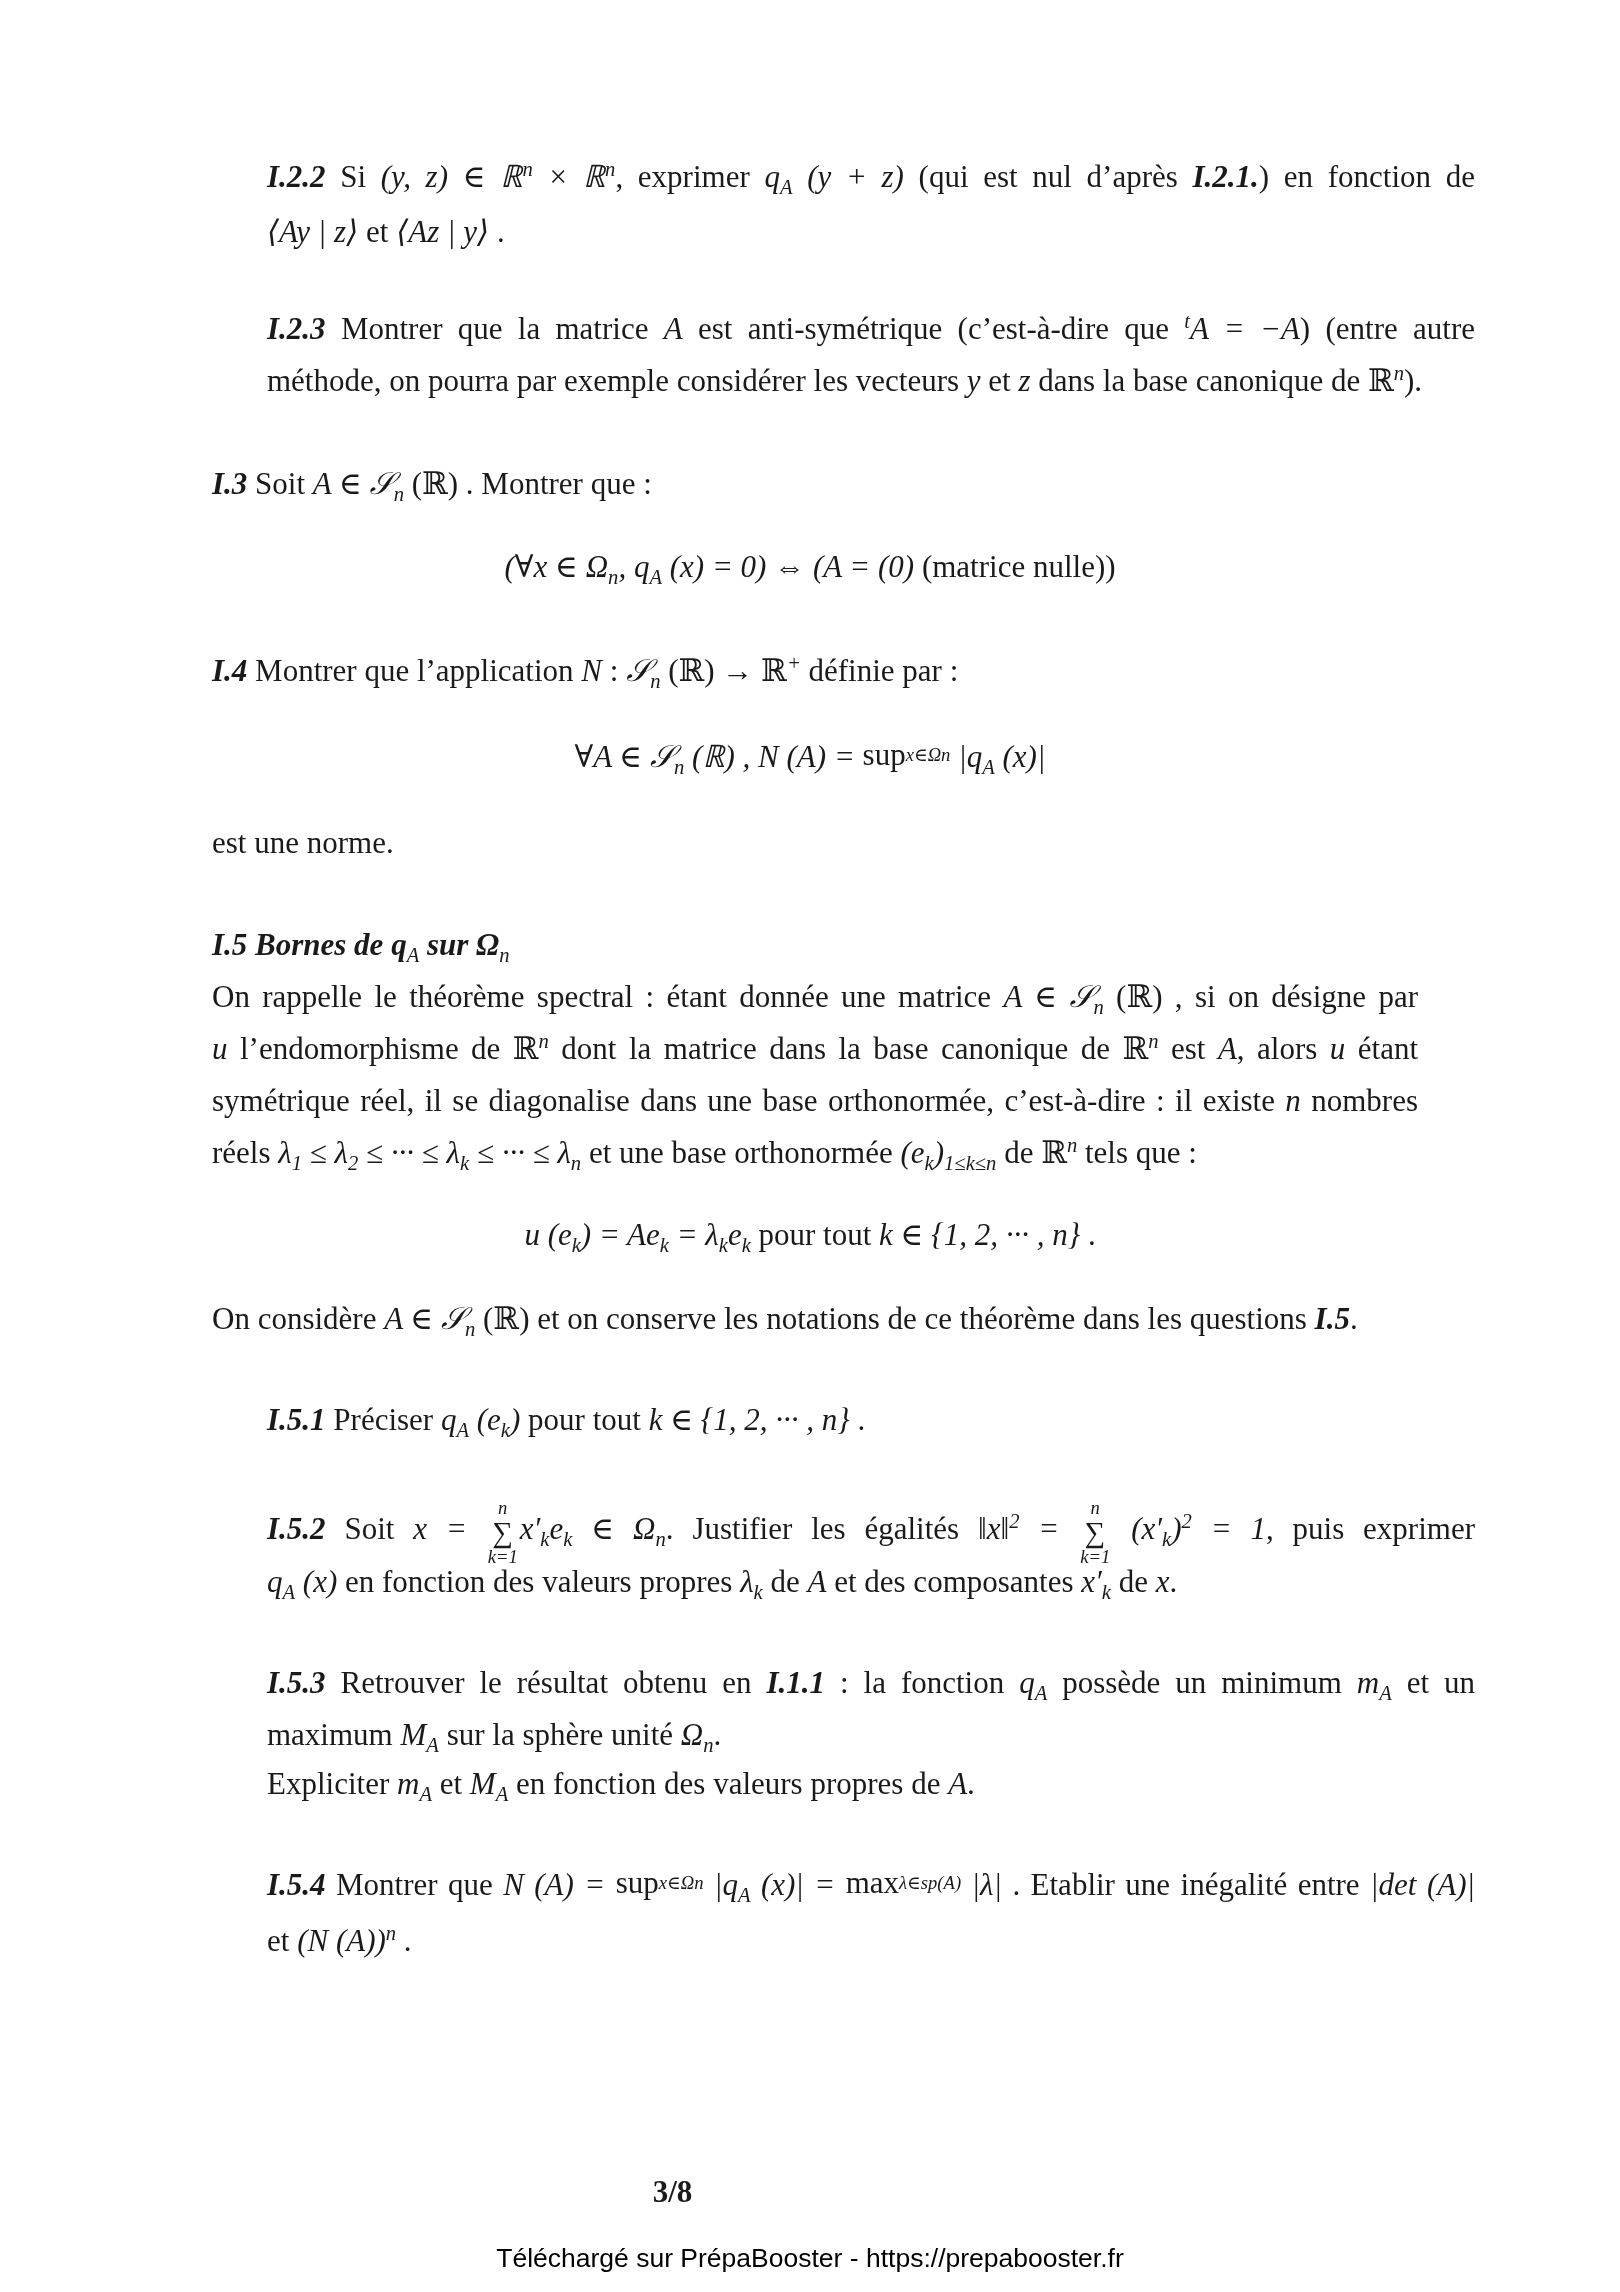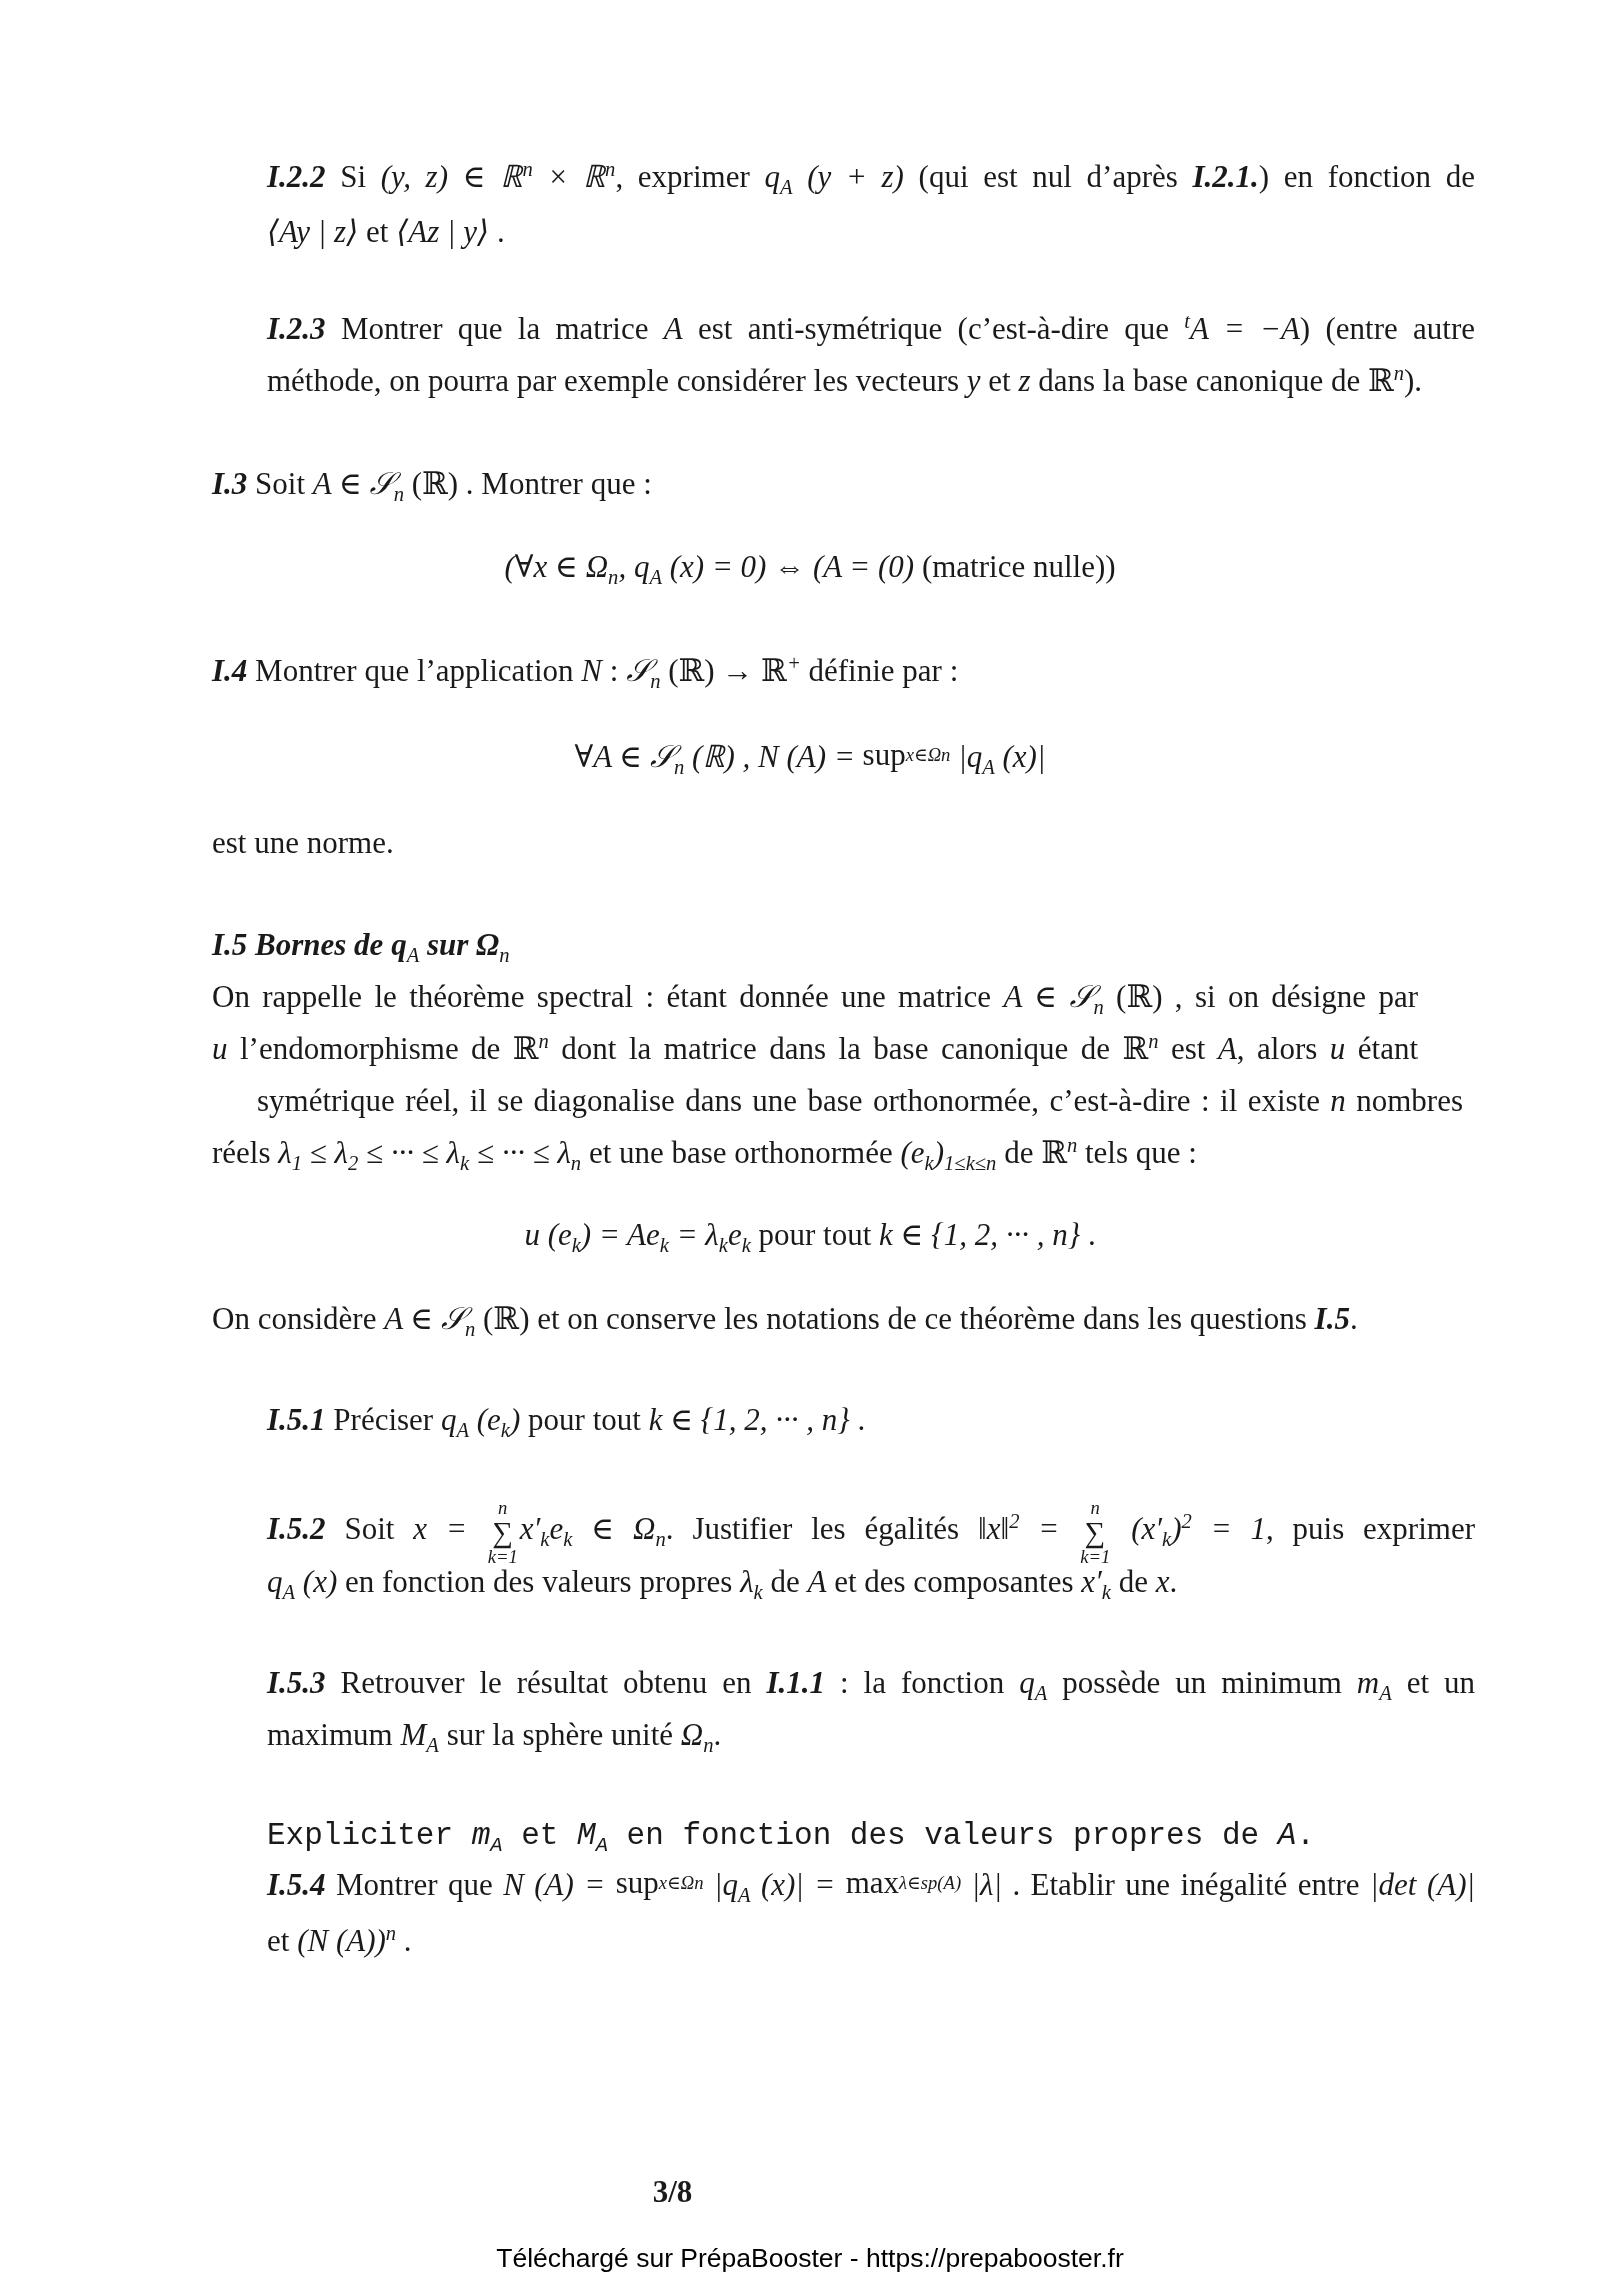--- a/index.html
+++ b/index.html
@@ -38,38 +38,38 @@
     <div class="line center" style="top: 547px;"><span class="m">(∀x ∈ Ω</span><sub>n</sub><span class="m">,  q</span><sub>A</sub><span class="m"> (x) = 0) ⇔ (A = (0)</span><span class="r">  (matrice nulle))</span></div>
     <div class="line ind1" style="top: 651px;"><span class="b">I.4</span><span class="r">  Montrer que l’application </span><span class="m">N</span><span class="r"> : </span><span class="m">𝒮</span><sub>n</sub><span class="r"> (ℝ) → ℝ</span><sup>+</sup><span class="r"> définie par :</span></div>
     <div class="line center" style="top: 737px;"><span class="m">∀A ∈ 𝒮</span><sub>n</sub><span class="m"> (ℝ) ,  N (A) = </span><span class="under">
         <span class="r">sup</span>
         <span class="lim">x∈Ωn</span>
       </span><span class="m"> |q</span><sub>A</sub><span class="m"> (x)|</span></div>
     <div class="line ind1" style="top: 823px;"><span class="r">est une norme.</span></div>
     <div class="line ind1" style="top: 925px;"><span class="b">I.5  Bornes de </span><span class="bm">q</span><sub>A</sub><span class="b"> sur Ω</span><sub>n</sub></div>
     <div class="line ind1 just" style="top: 977px;"><span class="r">On rappelle le théorème spectral : étant donnée une matrice </span><span class="m">A ∈ 𝒮</span><sub>n</sub><span class="r"> (ℝ) , si on désigne par</span></div>
     <div class="line ind1 just" style="top: 1029px;"><span class="m">u</span><span class="r"> l’endomorphisme de ℝ</span><sup>n</sup><span class="r"> dont la matrice dans la base canonique de ℝ</span><sup>n</sup><span class="r"> est </span><span class="m">A</span><span class="r">, alors </span><span class="m">u</span><span class="r"> étant</span></div>
-    <div class="line ind1 just" style="top: 1081px; margin-left: 45px;"><span class="r">symétrique réel, il se diagonalise dans une base orthonormée, c’est-à-dire : il existe </span><span class="m">n</span><span class="r"> nombres</span></div>
+    <div class="line ind1 just" style="top: 1081px;"><span class="r">symétrique réel, il se diagonalise dans une base orthonormée, c’est-à-dire : il existe </span><span class="m">n</span><span class="r"> nombres</span></div>
     <div class="line ind1" style="top: 1133px;"><span class="r">réels </span><span class="m">λ</span><sub>1</sub><span class="m"> ≤ λ</span><sub>2</sub><span class="m"> ≤ ··· ≤ λ</span><sub>k</sub><span class="m"> ≤ ··· ≤ λ</span><sub>n</sub><span class="r"> et une base orthonormée </span><span class="m">(e</span><sub>k</sub><span class="m">)</span><sub>1≤k≤n</sub><span class="r"> de ℝ</span><sup>n</sup><span class="r"> tels que :</span></div>
     <div class="line center" style="top: 1215px;"><span class="m">u (e</span><sub>k</sub><span class="m">) = Ae</span><sub>k</sub><span class="m"> = λ</span><sub>k</sub><span class="m">e</span><sub>k</sub><span class="r"> pour tout </span><span class="m">k ∈ {1, 2, ··· , n}</span><span class="r"> .</span></div>
     <div class="line ind1" style="top: 1299px;"><span class="r">On considère </span><span class="m">A ∈ 𝒮</span><sub>n</sub><span class="r"> (ℝ) et on conserve les notations de ce théorème dans les questions </span><span class="b">I.5</span><span class="r">.</span></div>
     <div class="line ind2" style="top: 1400px;"><span class="b">I.5.1</span><span class="r">  Préciser </span><span class="m">q</span><sub>A</sub><span class="m"> (e</span><sub>k</sub><span class="m">)</span><span class="r"> pour tout </span><span class="m">k ∈ {1, 2, ··· , n}</span><span class="r"> .</span></div>
     <div class="line ind2 just" style="top: 1498px;"><span class="b">I.5.2</span><span class="r">  Soit </span><span class="m">x = </span><span class="sum">
         <span class="lim">n</span>
         <span class="sig">∑</span>
         <span class="lim">k=1</span>
       </span><span class="m">x′</span><sub>k</sub><span class="m">e</span><sub>k</sub><span class="m"> ∈ Ω</span><sub>n</sub><span class="r">. Justifier les égalités </span><span class="m">‖x‖</span><sup>2</sup><span class="m"> = </span><span class="sum">
         <span class="lim">n</span>
         <span class="sig">∑</span>
         <span class="lim">k=1</span>
       </span><span class="m"> (x′</span><sub>k</sub><span class="m">)</span><sup>2</sup><span class="m"> = 1</span><span class="r">, puis exprimer</span></div>
     <div class="line ind2" style="top: 1562px;"><span class="m">q</span><sub>A</sub><span class="m"> (x)</span><span class="r"> en fonction des valeurs propres </span><span class="m">λ</span><sub>k</sub><span class="r"> de </span><span class="m">A</span><span class="r"> et des composantes </span><span class="m">x′</span><sub>k</sub><span class="r"> de </span><span class="m">x</span><span class="r">.</span></div>
     <div class="line ind2 just" style="top: 1663px;"><span class="b">I.5.3</span><span class="r">  Retrouver le résultat obtenu en </span><span class="b">I.1.1</span><span class="r"> : la fonction </span><span class="m">q</span><sub>A</sub><span class="r"> possède un minimum </span><span class="m">m</span><sub>A</sub><span class="r"> et un</span></div>
     <div class="line ind2" style="top: 1715px;"><span class="r">maximum </span><span class="m">M</span><sub>A</sub><span class="r"> sur la sphère unité </span><span class="m">Ω</span><sub>n</sub><span class="r">.</span></div>
-    <div class="line ind2" style="top: 1816px; font-family: Liberation Mono, monospace;"><span class="r">Expliciter </span><span class="m">m</span><sub>A</sub><span class="r"> et </span><span class="m">M</span><sub>A</sub><span class="r"> en fonction des valeurs propres de </span><span class="m">A</span><span class="r">.</span></div>
+    <div class="line ind2" style="top: 1764px;"><span class="r">Expliciter </span><span class="m">m</span><sub>A</sub><span class="r"> et </span><span class="m">M</span><sub>A</sub><span class="r"> en fonction des valeurs propres de </span><span class="m">A</span><span class="r">.</span></div>
     <div class="line ind2 just" style="top: 1865px;"><span class="b">I.5.4</span><span class="r">  Montrer que </span><span class="m">N (A) = </span><span class="under">
         <span class="r">sup</span>
         <span class="lim">x∈Ωn</span>
       </span><span class="m"> |q</span><sub>A</sub><span class="m"> (x)| = </span><span class="under">
         <span class="r">max</span>
         <span class="lim">λ∈sp(A)</span>
       </span><span class="m"> |λ|</span><span class="r"> . Etablir une inégalité entre </span><span class="m">|det (A)|</span></div>
     <div class="line ind2" style="top: 1921px;"><span class="r">et </span><span class="m">(N (A))</span><sup>n</sup><span class="r"> .</span></div>
   </div>
 <div id="page-number">3/8</div>

